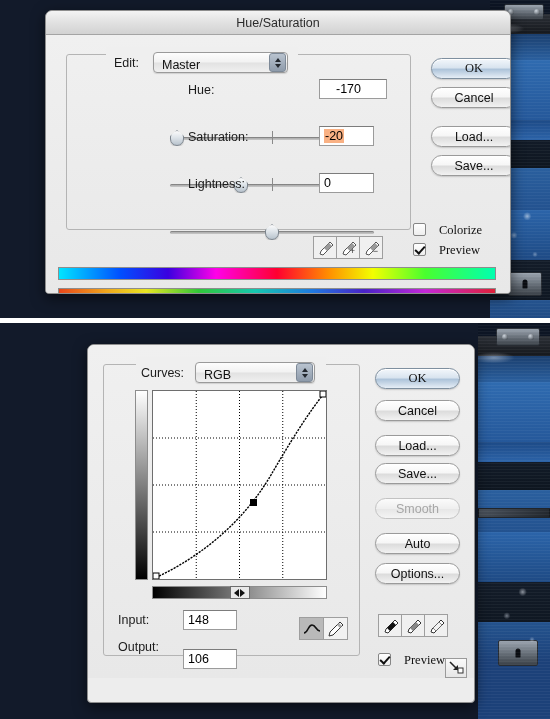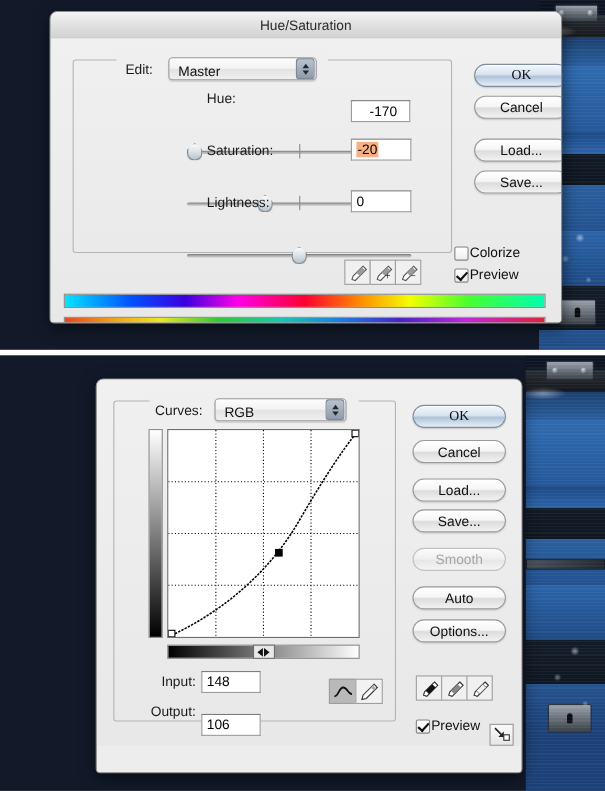--- a/index.html
+++ b/index.html
@@ -79,21 +79,21 @@
   }
 
   
   .groupbox{
     position:absolute; border:1px solid #b4b4b4; border-radius:3px;
     background:transparent;
   }
 
   
   .lbl{ position:absolute; font-size:12.5px; color:#1b1b1b; white-space:nowrap; }
-  .lbl.r{ text-align:right; }
+  .lbl.r{ }
 
   
   .popup{
     position:absolute; height:21px;
     background:linear-gradient(180deg,#fdfdfd 0%,#f2f2f2 48%,#e2e2e2 52%,#f0f0f0 100%);
     border:1px solid #9a9a9a; border-radius:4px;
     box-shadow:0 1px 1px rgba(0,0,0,.13);
     display:flex; align-items:flex-end;
   }
   .popup .ptxt{ font-size:12.5px; color:#111; padding-left:8px; flex:1; }
@@ -147,21 +147,21 @@
   }
   .btn.default{
     background:linear-gradient(180deg,#f3f7fb 0%,#d9e4ef 45%,#aec4da 55%,#e6eef6 100%);
     border-color:#7e8f9f;
     font-family:Liberation Serif, serif;
   }
   .btn.disabled{ color:#a6a6a6; border-color:#c2c2c2;
     background:linear-gradient(180deg,#fbfbfb,#efefef 50%,#e6e6e6 52%,#f4f4f4); box-shadow:none; }
 
   
-  .chk{ position:absolute; display:flex; align-items:flex-end; gap:1px; font-size:12.5px; color:#101010; }
+  .chk{ position:absolute; display:flex; align-items:flex-start; gap:13px; font-size:12.5px; color:#101010;font-family:Liberation Serif, serif; }
   .chk .box{
     width:13px; height:13px; background:linear-gradient(180deg,#fff,#eee);
     border:1px solid #868686; border-radius:2px; position:relative; flex:none;
   }
   .chk.on .box::after{
     content:""; position:absolute; left:3px; top:0px; width:4px; height:8px;
     border:solid #101010; border-width:0 2px 2px 0; transform:rotate(42deg);
   }
 
   
@@ -271,21 +271,21 @@
 
     <div class="popup" style="left:107px; top:17px; width:135px;">
       <span class="ptxt">Master</span>
       <span class="parrows">
         <i class="ar-up"></i>
           <i class="ar-dn"></i>
       </span>
     </div>
 
     <div class="lbl" style="left:142px; top:48px;">Hue:</div>
-    <div class="field" style="left:273px; top:56px; width:54px;padding-left:16px;">
+    <div class="field" style="left:273px; top:44px; width:68px;padding-left:16px;">
       <span>-170</span>
     </div>
     <div class="slider" style="left:124px; top:95px; width:204px;">
       <div class="track"></div>
       <div class="mid" style="left:102px;"></div>
       <div class="thumb" style="left:7px;"></div>
     </div>
 
     <div class="lbl" style="left:142px; top:95px;">Saturation:</div>
     <div class="field" style="left:273px; top:91px; width:55px;">

